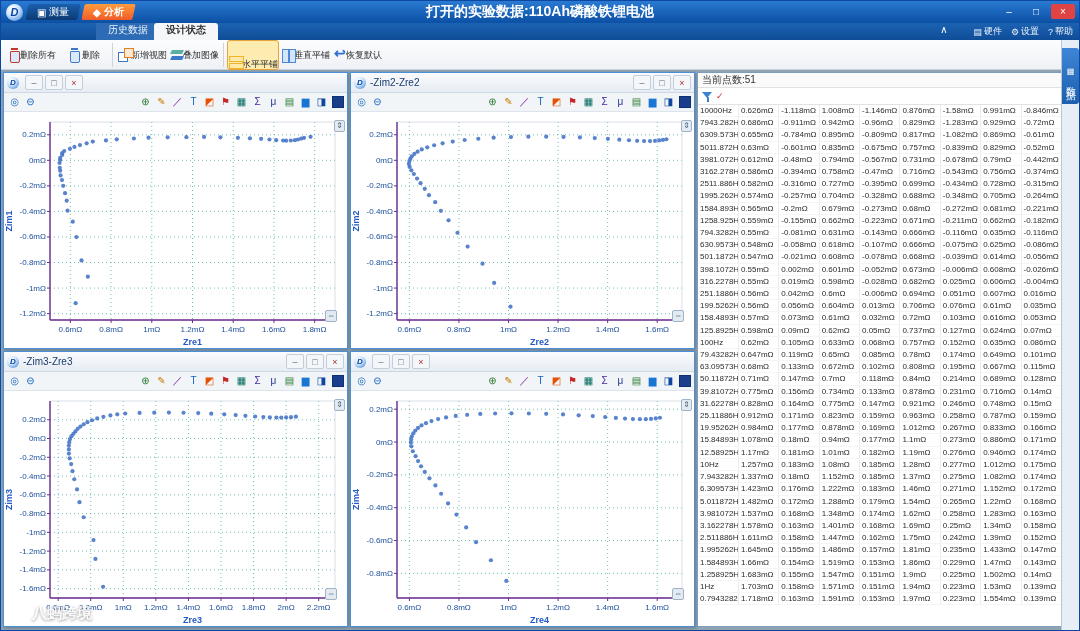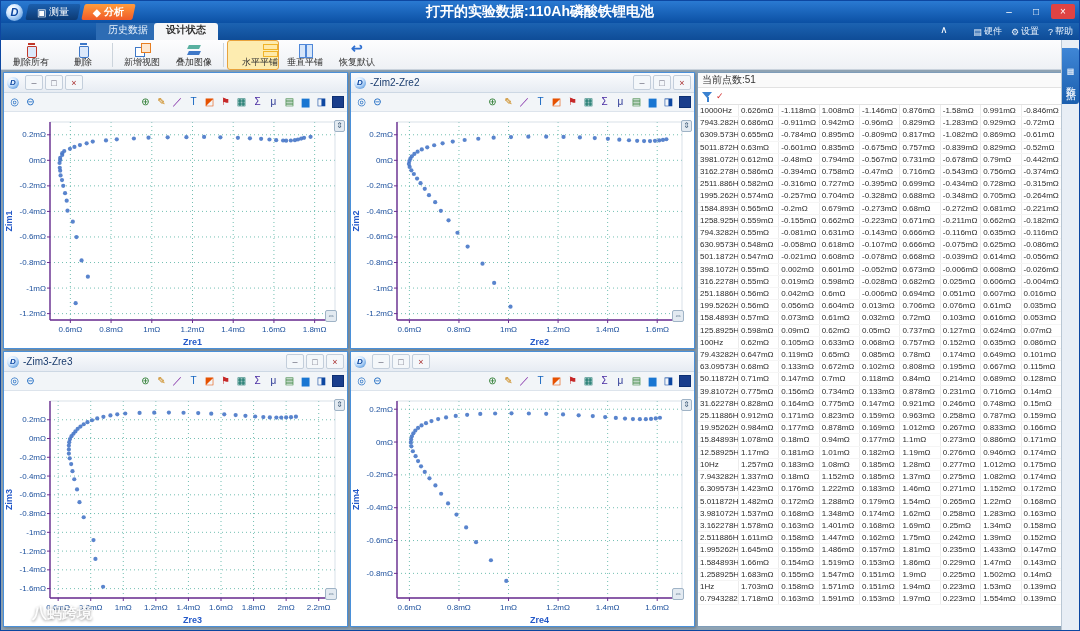--- a/index.html
+++ b/index.html
@@ -36,21 +36,21 @@
   .subtab.active{background:#f5f6f8;color:#333;border-radius:3px 3px 0 0;font-weight:bold;}
   .collapse{position:absolute;right:128px;top:1px;color:#fff;font-size:10px;width:14px;text-align:center;}
   .toprights{position:absolute;right:6px;top:0;height:17px;display:flex;gap:9px;align-items:center;}
   .topright-item{color:#eaf2fc;font-size:9px;display:flex;gap:2px;align-items:center;}
   .topright-item .tic{font-size:9px;}
 
   
   .ribbon{position:absolute;left:0;top:39px;width:100%;height:30px;
           background:linear-gradient(#fdfdfe,#eef1f5);border-bottom:1px solid #c9d2dc;
           display:flex;align-items:center;padding-left:4px;box-sizing:border-box;}
-  .rbtn{width:50px;height:28px;display:flex;flex-direction:column;align-items:center;
+  .rbtn{width:50px;height:28px;display:flex;flex-direction:row;align-items:center;
         justify-content:center;border:1px solid transparent;border-radius:3px;cursor:default;}
   .rbtn.active{background:#fdecb0;border-color:#e8a33d;align-items:flex-end;}
   .rlabel{font-size:9px;color:#333;line-height:9px;margin-top:1px;white-space:nowrap;}
   .rsep{width:1px;height:24px;background:#ccd4dc;margin:0 3px;}
   .ri{display:block;width:16px;height:14px;position:relative;}
   .ri-trash-all::before,.ri-trash::before{content:"";position:absolute;left:4px;top:3px;width:8px;height:10px;
         border:1.5px solid #3e78c8;border-radius:1px 1px 2px 2px;background:#dce9fb;}
   .ri-trash-all::after,.ri-trash::after{content:"";position:absolute;left:5px;top:0;width:7px;height:2px;background:#3e78c8;}
   .ri-trash-all::before{border-color:#c0392b;background:#fbdéde;}
   .ri-trash-all::after{background:#c0392b;}

